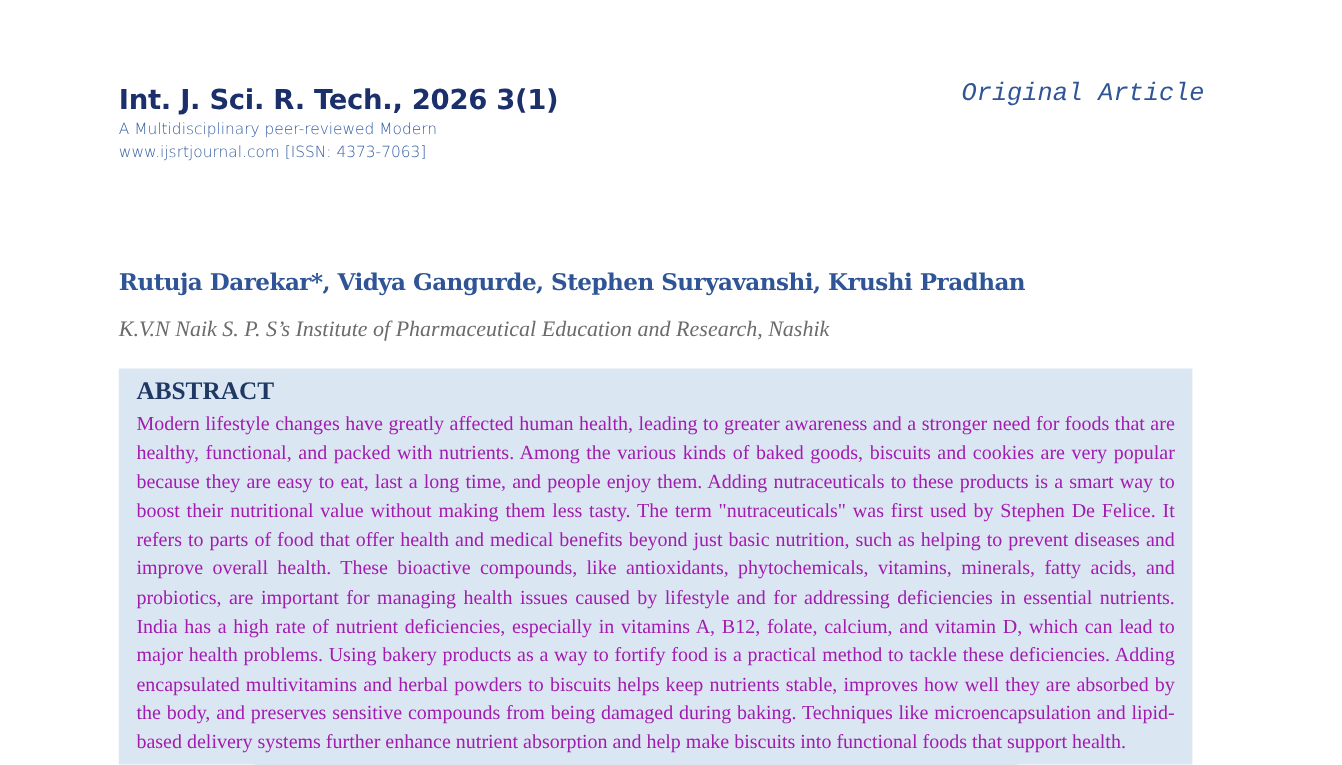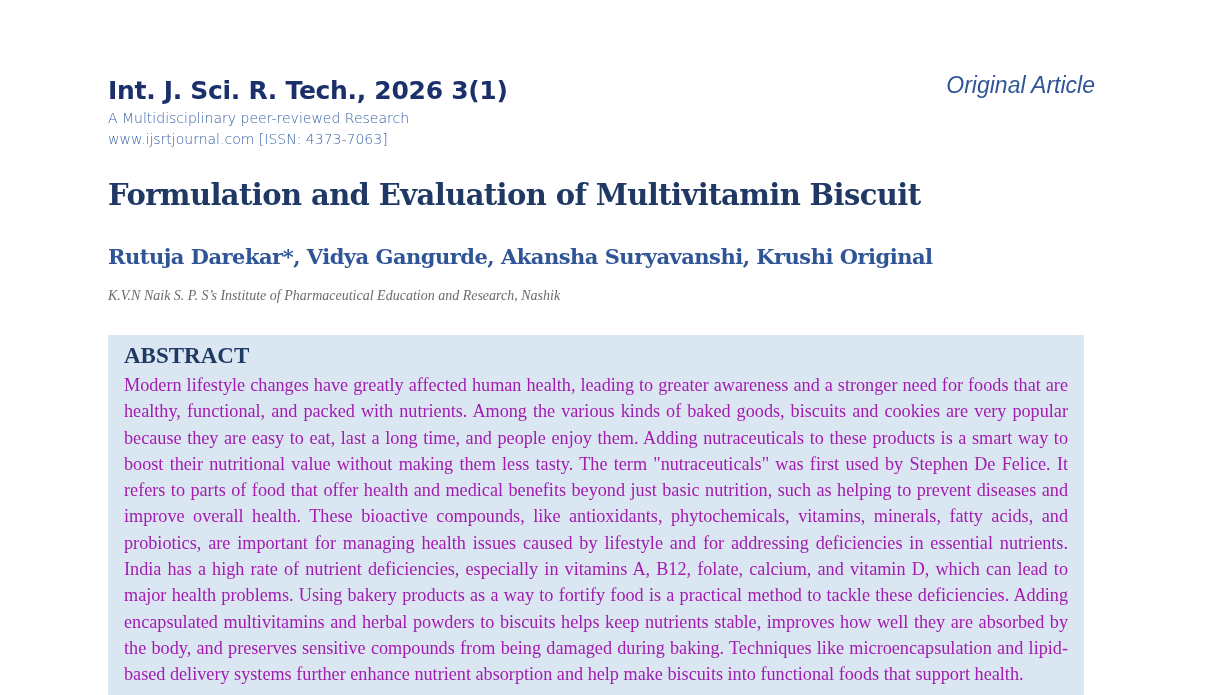--- a/index.html
+++ b/index.html
@@ -37,21 +37,21 @@
       font-size: 14px;
       color: #3a62a6;
       line-height: 21px;
       white-space: nowrap;
       font-weight: 300;
     }
     .article-type {
       position: absolute;
       right: 125px;
       top: 72px;
-      font-family: Liberation Sans, sans-serif;
+      font-family: Liberation Mono, monospace;
       font-style: italic;
       font-size: 23px;
       color: #2f5597;
       white-space: nowrap;
     }
     .paper-title {
       position: absolute;
       left: 108px;
       top: 178px;
       font-family: "DejaVu Serif", serif;
@@ -71,21 +71,21 @@
       color: #2f5597;
       white-space: nowrap;
       letter-spacing: -0.5px;
     }
     .affiliation {
       position: absolute;
       left: 108px;
       top: 288px;
       font-family: "Liberation Serif", serif;
       font-style: italic;
-      font-size: 14px;
+      font-size: 20px;
       color: #6b6b6b;
       white-space: nowrap;
     }
     .abstract-box {
       position: absolute;
       left: 108px;
       top: 335px;
       width: 976px;
       height: 380px;
       background: #dbe6f3;
@@ -111,29 +111,28 @@
       text-align: justify;
     }
   </style>
 </head>
 <body>
 
 <div class="page">
 
   <div class="journal-block">
     <div class="journal-title">Int. J. Sci. R. Tech., 2026 3(1)</div>
-    <div class="journal-sub">A Multidisciplinary peer-reviewed Research</div>
+    <div class="journal-sub">A Multidisciplinary peer-reviewed Modern</div>
     <div class="journal-sub">www.ijsrtjournal.com [ISSN: 4373-7063]</div>
   </div>
 
   <div class="article-type">Original Article</div>
 
-  <div class="paper-title">Formulation and Evaluation of Multivitamin Biscuit</div>
 
-  <div class="authors">Rutuja Darekar*, Vidya Gangurde, Akansha Suryavanshi, Krushi Original</div>
+  <div class="authors">Rutuja Darekar*, Vidya Gangurde, Stephen Suryavanshi, Krushi Pradhan</div>
 
   <div class="affiliation">K.V.N Naik S. P. S’s Institute of Pharmaceutical Education and Research, Nashik</div>
 
   <div class="abstract-box">
     <div class="abstract-heading">ABSTRACT</div>
     <div class="abstract-body">Modern lifestyle changes have greatly affected human health, leading to greater awareness and a stronger need for foods that are healthy, functional, and packed with nutrients. Among the various kinds of baked goods, biscuits and cookies are very popular because they are easy to eat, last a long time, and people enjoy them. Adding nutraceuticals to these products is a smart way to boost their nutritional value without making them less tasty. The term "nutraceuticals" was first used by Stephen De Felice. It refers to parts of food that offer health and medical benefits beyond just basic nutrition, such as helping to prevent diseases and improve overall health. These bioactive compounds, like antioxidants, phytochemicals, vitamins, minerals, fatty acids, and probiotics, are important for managing health issues caused by lifestyle and for addressing deficiencies in essential nutrients. India has a high rate of nutrient deficiencies, especially in vitamins A, B12, folate, calcium, and vitamin D, which can lead to major health problems. Using bakery products as a way to fortify food is a practical method to tackle these deficiencies. Adding encapsulated multivitamins and herbal powders to biscuits helps keep nutrients stable, improves how well they are absorbed by the body, and preserves sensitive compounds from being damaged during baking. Techniques like microencapsulation and lipid-based delivery systems further enhance nutrient absorption and help make biscuits into functional foods that support health.</div>
   </div>
 
 </div>
 

